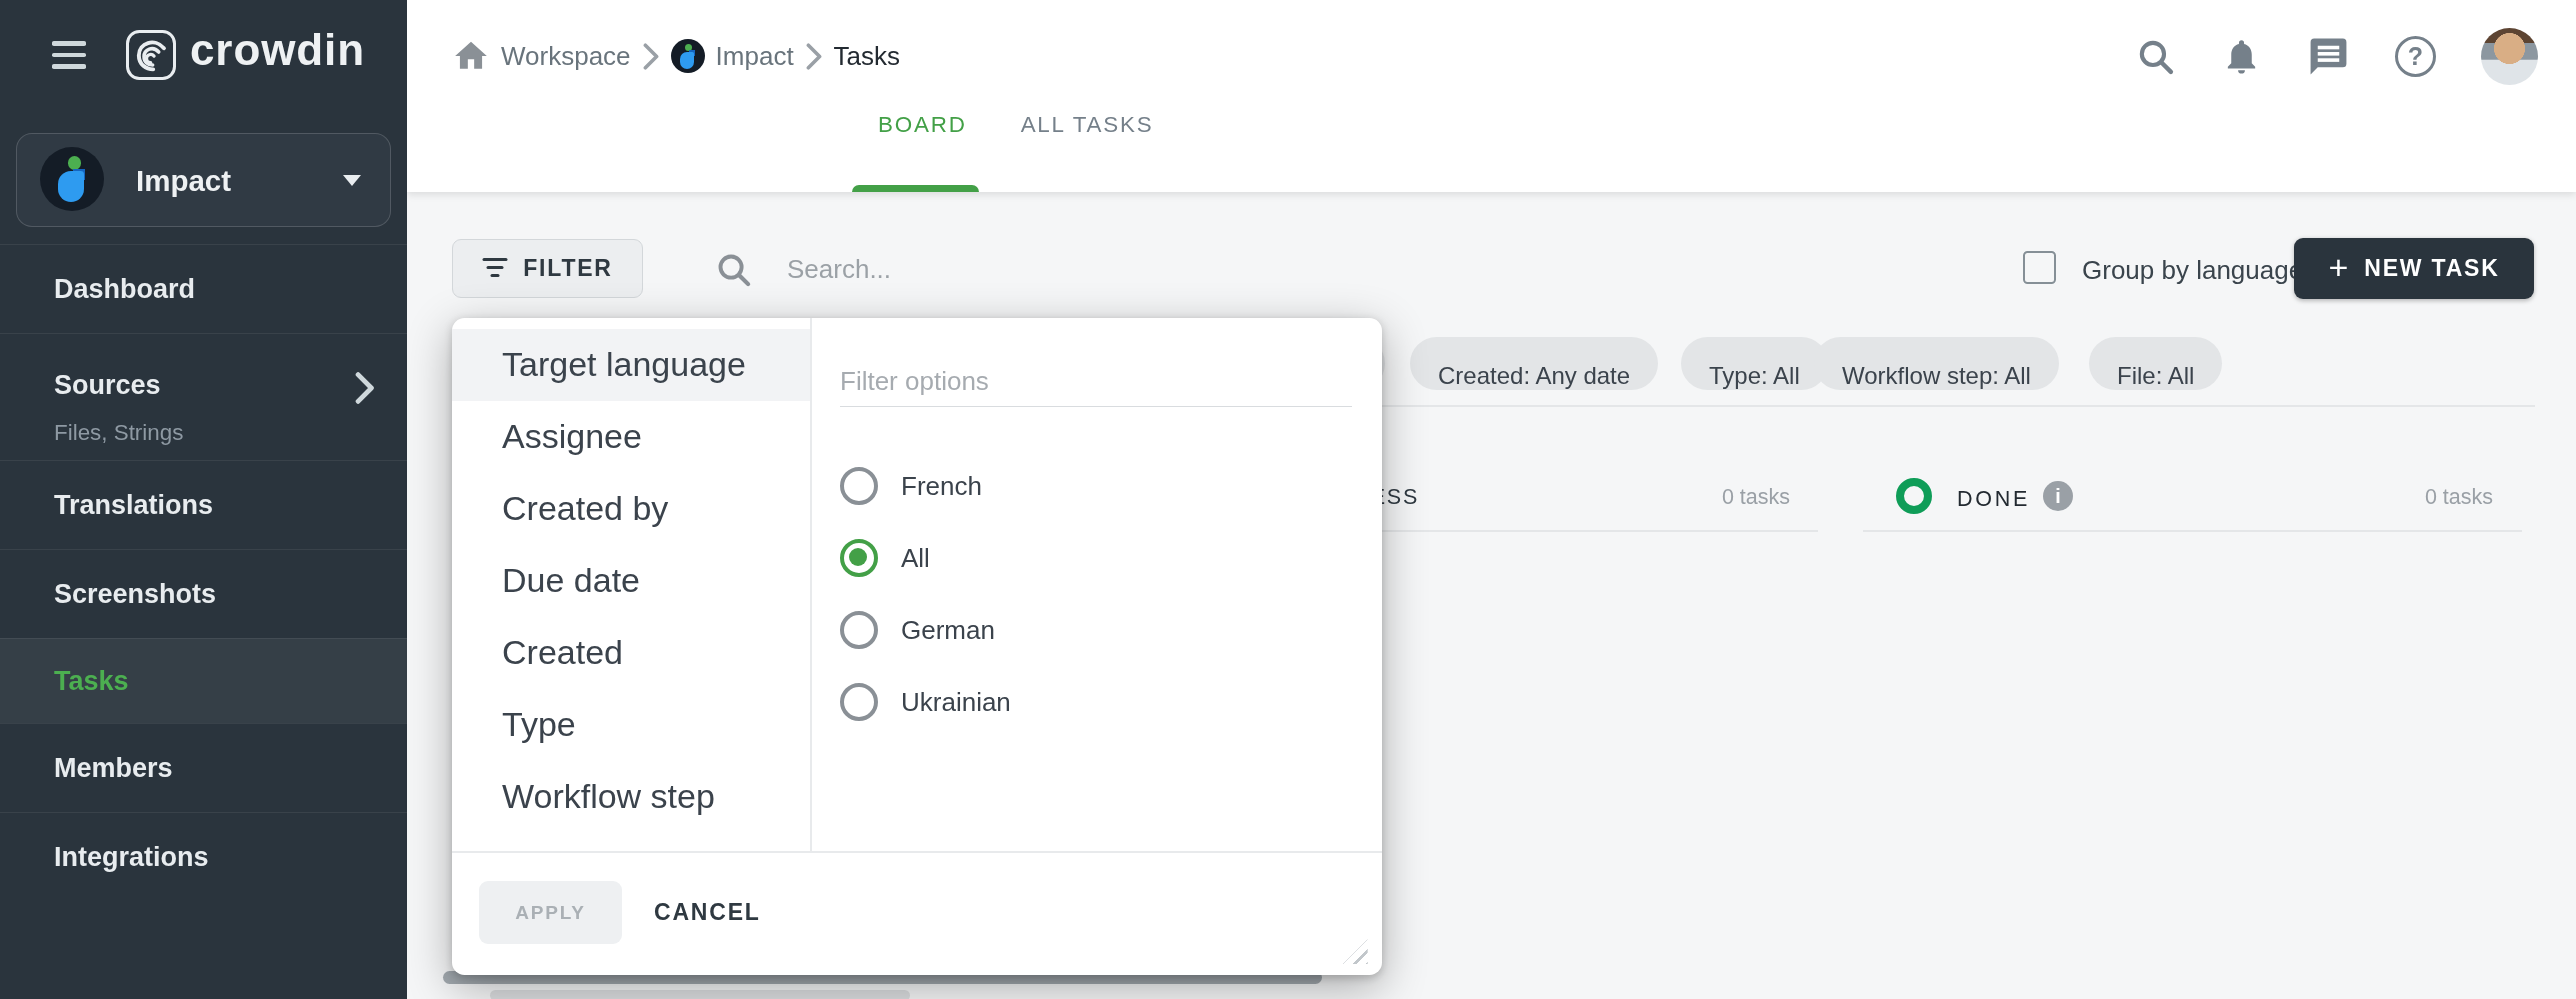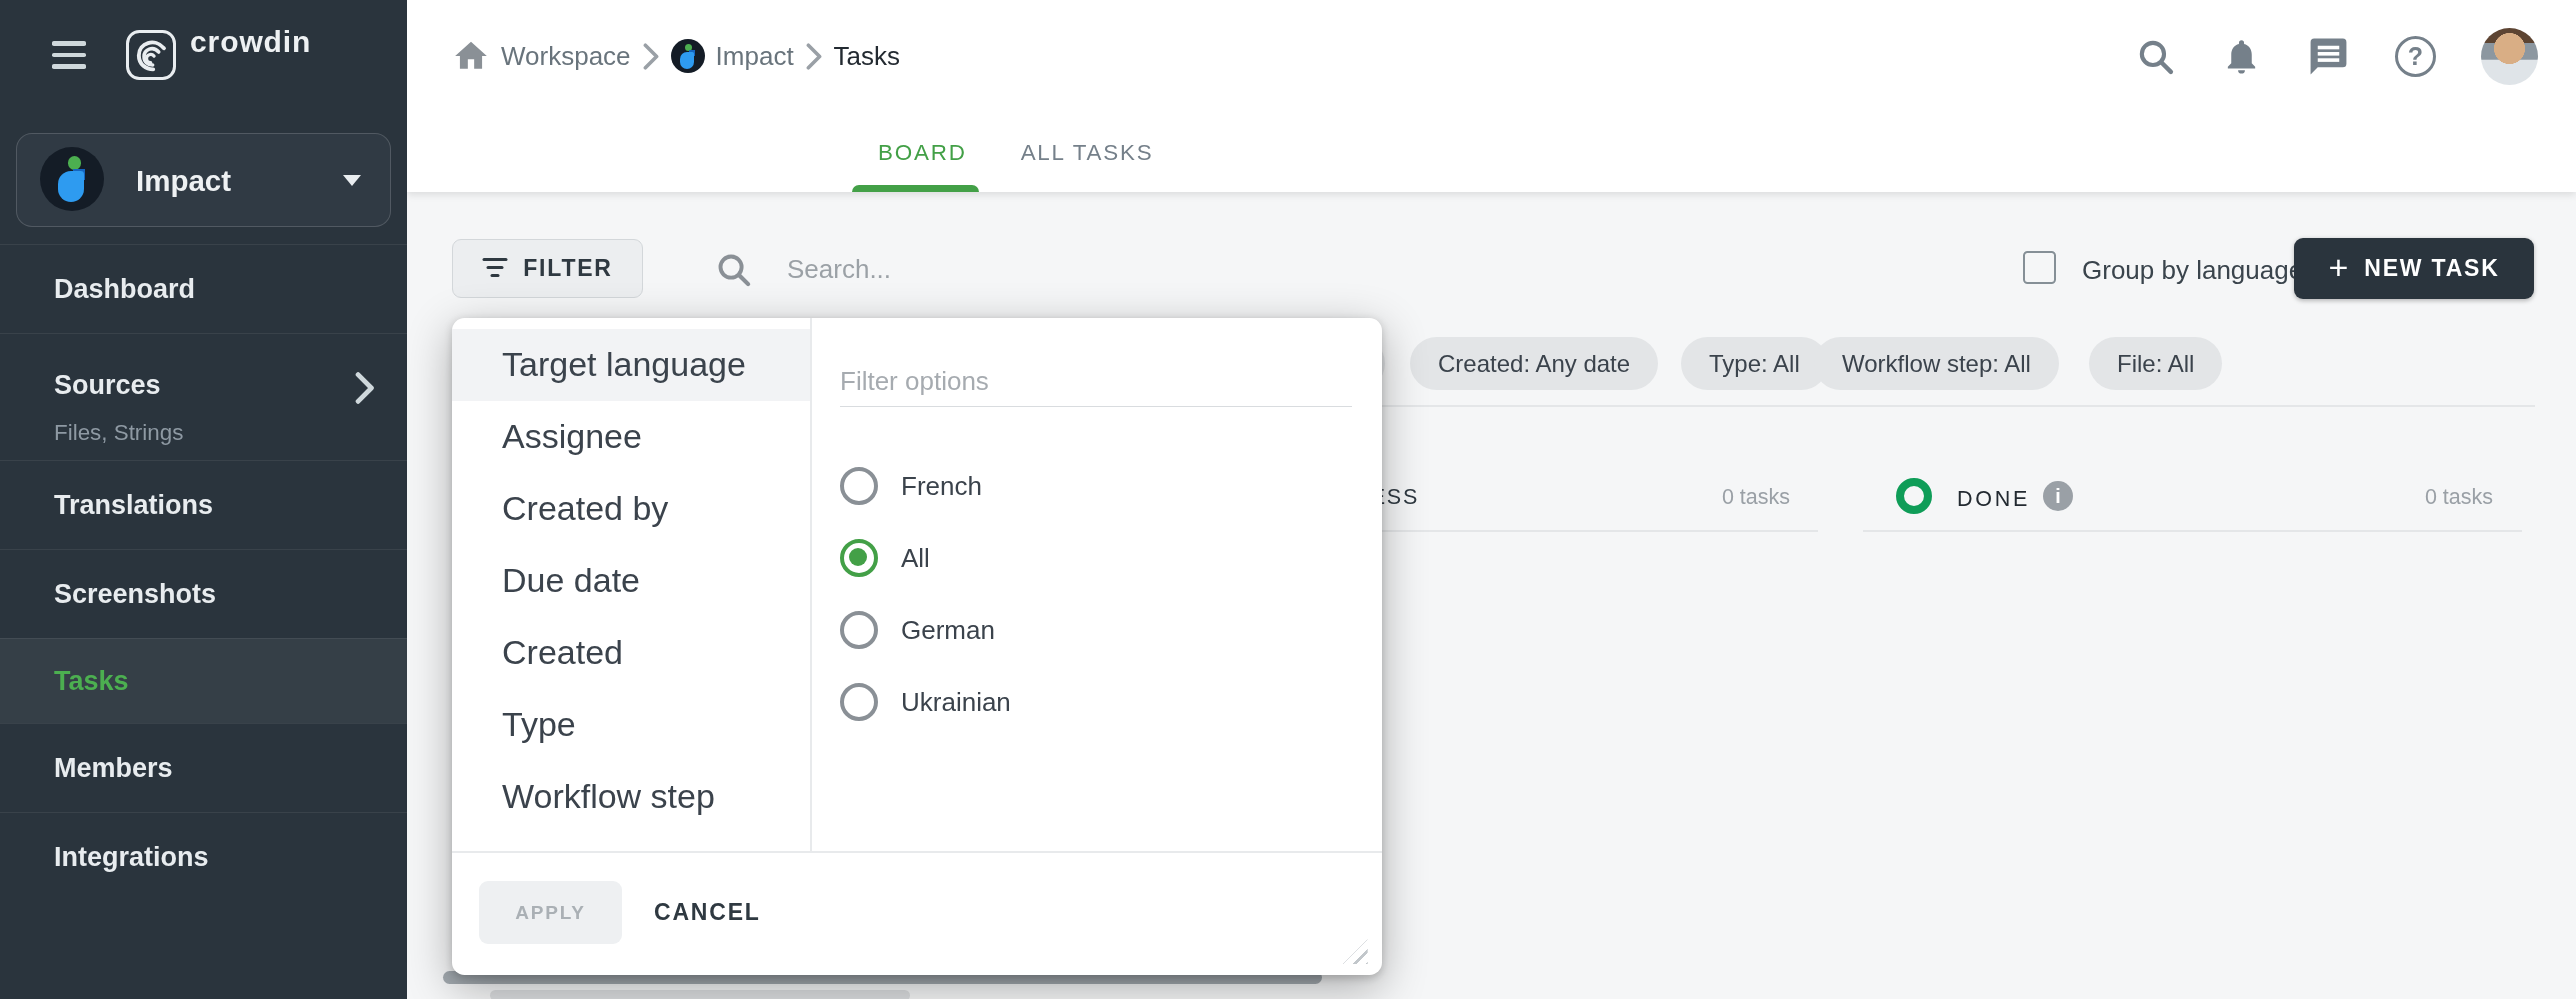--- a/index.html
+++ b/index.html
@@ -4,21 +4,21 @@
 <style>
   * { margin:0; padding:0; box-sizing:border-box; }
   html,body { width:2576px; height:999px; overflow:hidden; }
   body { font-family:"Liberation Sans", sans-serif; background:#f5f6f7; position:relative; color:#2f3941; }
 
   
   .sidebar { position:absolute; left:0; top:0; width:407px; height:999px; background:#2a343d; z-index:5; }
   .hamburger { position:absolute; left:52px; top:41px; width:34px; height:30px; cursor:pointer; }
   .hamburger span { display:block; width:34px; height:4.5px; background:#cfd8dc; border-radius:1.8px; margin-bottom:7.2px; }
   .logo-box { position:absolute; left:126px; top:29.5px; width:50px; height:50px; border:3.6px solid #e9edf0; border-radius:13.4px; }
-  .logo-text { position:absolute; left:190px; top:25px; font-size:30px; font-weight:700; color:#eef1f3; letter-spacing:0.9px; }
+  .logo-text { position:absolute; left:190px; top:25px; font-size:44px; font-weight:700; color:#eef1f3; letter-spacing:0.9px; }
 
   .project-selector { position:absolute; left:16px; top:133px; width:375px; height:94px; background:#303a44; border:1.8px solid rgba(255,255,255,0.16); border-radius:16px; cursor:pointer; }
   .project-avatar { position:absolute; left:23px; top:13.4px; width:64px; height:64px; border-radius:50%; background:#141c26; overflow:hidden; }
   .pa-green { position:absolute; left:28px; top:9px; width:13.4px; height:13.4px; border-radius:50%; background:#4caf50; }
   .pa-navy { position:absolute; left:33px; top:21.5px; width:11.6px; height:11.6px; background:#1565c0; }
   .pa-blue { position:absolute; left:18px; top:24px; width:26px; height:31px; background:#2e9bf0; border-radius:13.4px 3.6px 13.4px 13.4px; }
   .project-name { position:absolute; left:119px; top:30px; font-size:29.5px; font-weight:700; color:#eef1f3; }
   .caret-down { position:absolute; right:29px; top:41px; width:0; height:0; border-left:9.8px solid transparent; border-right:9.8px solid transparent; border-top:11.6px solid #e9edf0; }
 
   .nav { position:absolute; left:0; top:244px; width:407px; }
@@ -40,21 +40,21 @@
   .mini-avatar .pa-navy { left:18px; top:10.7px; width:6.3px; height:6.3px; }
   .mini-avatar .pa-blue { left:9px; top:12.5px; width:14.3px; height:17px; border-radius:7.2px 1.8px 7.2px 7.2px; }
 
   .header-icons { position:absolute; right:38px; top:0; height:112px; display:flex; align-items:center; gap:45px; }
   .hicon { cursor:pointer; display:flex; align-items:center; justify-content:center; }
   .help-circle { width:41px; height:41px; border:3.6px solid #75808a; border-radius:50%; color:#75808a; font-size:25px; font-weight:700; display:flex; align-items:center; justify-content:center; }
   .user-avatar { width:57px; height:57px; border-radius:50%; cursor:pointer;
     background: radial-gradient(circle at 50% 36%, #d9ae85 0 33%, transparent 34%),
                 linear-gradient(180deg, #5d4432 0 26%, #8c97a0 27% 55%, #dfe4e8 56% 100%); }
 
-  .tabs { position:absolute; left:471px; top:112px; height:81px; display:flex; align-items:center; gap:54px; }
+  .tabs { position:absolute; left:471px; top:112px; height:81px; display:flex; gap:54px; }
   .tab { font-size:22.4px; letter-spacing:1.8px; color:#75808a; cursor:pointer; font-weight:500; }
   .tab.active { color:#43a047; }
   .tab-underline { position:absolute; left:445px; top:185px; width:127px; height:7.2px; background:#43a047; border-radius:7.2px 7.2px 0 0; }
 
   
   .filter-btn { position:absolute; left:452px; top:239px; width:191px; height:59px; background:#eceef0; border:1.8px solid #d3d7da; border-radius:9px; display:flex; align-items:center; justify-content:center; gap:16px; cursor:pointer; }
   .filter-btn .txt { font-size:23px; letter-spacing:1.8px; font-weight:600; color:#2f3941; }
   .filter-icon { width:25px; height:21.5px; position:relative; }
   .filter-icon i { position:absolute; left:50%; transform:translateX(-50%); height:3.6px; background:#2f3941; border-radius:1.8px; display:block; }
   .filter-icon i:nth-child(1){ top:0; width:25px; }
@@ -66,21 +66,21 @@
   .toolbar-search-input::placeholder { color:#9ba1a6; }
 
   .group-checkbox { position:absolute; left:2023px; top:251px; width:33px; height:33px; border:2.7px solid #858f96; border-radius:4.5px; cursor:pointer; background:transparent; }
   .group-label { position:absolute; left:2082px; top:255px; font-size:26px; color:#3a444c; cursor:pointer; }
 
   .new-task-btn { position:absolute; left:2294px; top:238px; width:240px; height:61px; background:#2a343d; border-radius:9px; display:flex; align-items:center; justify-content:center; gap:16px; cursor:pointer; box-shadow:0 1.8px 4.5px rgba(0,0,0,0.25); }
   .new-task-btn .plus { color:#ffffff; font-size:34px; font-weight:400; line-height:1; margin-top:-3.6px; }
   .new-task-btn .txt { color:#ffffff; font-size:23px; letter-spacing:1.8px; font-weight:600; }
 
   
-  .chip { position:absolute; top:337px; height:53px; line-height:53px; padding:0 28px; background:#e3e5e7; border-radius:27px; font-size:24px; color:#3b434c; white-space:nowrap; cursor:pointer; }
+  .chip { position:absolute; top:337px; height:53px; line-height:53px; padding:12px 28px; background:#e3e5e7; border-radius:27px; font-size:24px; color:#3b434c; white-space:nowrap; cursor:pointer; }
   .chip.hidden-partial { left:1315px; width:70px; padding:0; }
   .chips-divider { position:absolute; left:452px; top:405px; width:2083px; height:1.8px; background:#e4e6e8; }
 
   
   .col1-label { position:absolute; left:1250px; top:485px; font-size:21.5px; letter-spacing:1.8px; font-weight:500; color:#2f3941; white-space:nowrap; }
   .col1-count { position:absolute; right:786px; top:485px; font-size:21.5px; color:#9aa0a6; }
   .col1-line { position:absolute; left:1382px; top:530px; width:436px; height:1.8px; background:#e4e6e8; }
   .done-ring { position:absolute; left:1896px; top:478px; width:36px; height:36px; border:8px solid #0f9d58; border-radius:50%; }
   .col2-label { position:absolute; left:1957px; top:487px; font-size:21.5px; letter-spacing:2.7px; font-weight:500; color:#232a31; }
   .info-icon { position:absolute; left:2043px; top:481px; width:30px; height:30px; border-radius:50%; background:#9aa0a6; color:#ffffff; font-size:19.7px; font-weight:700; display:flex; align-items:center; justify-content:center; font-style:normal; cursor:pointer; }

